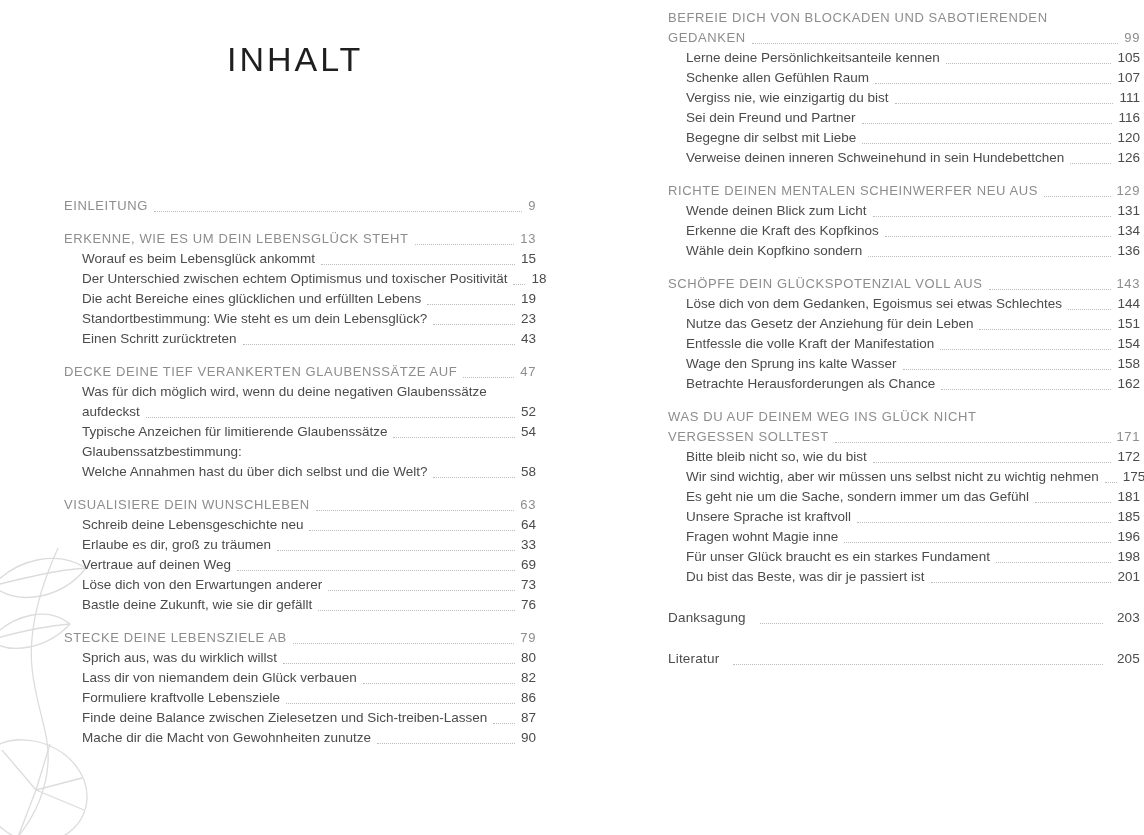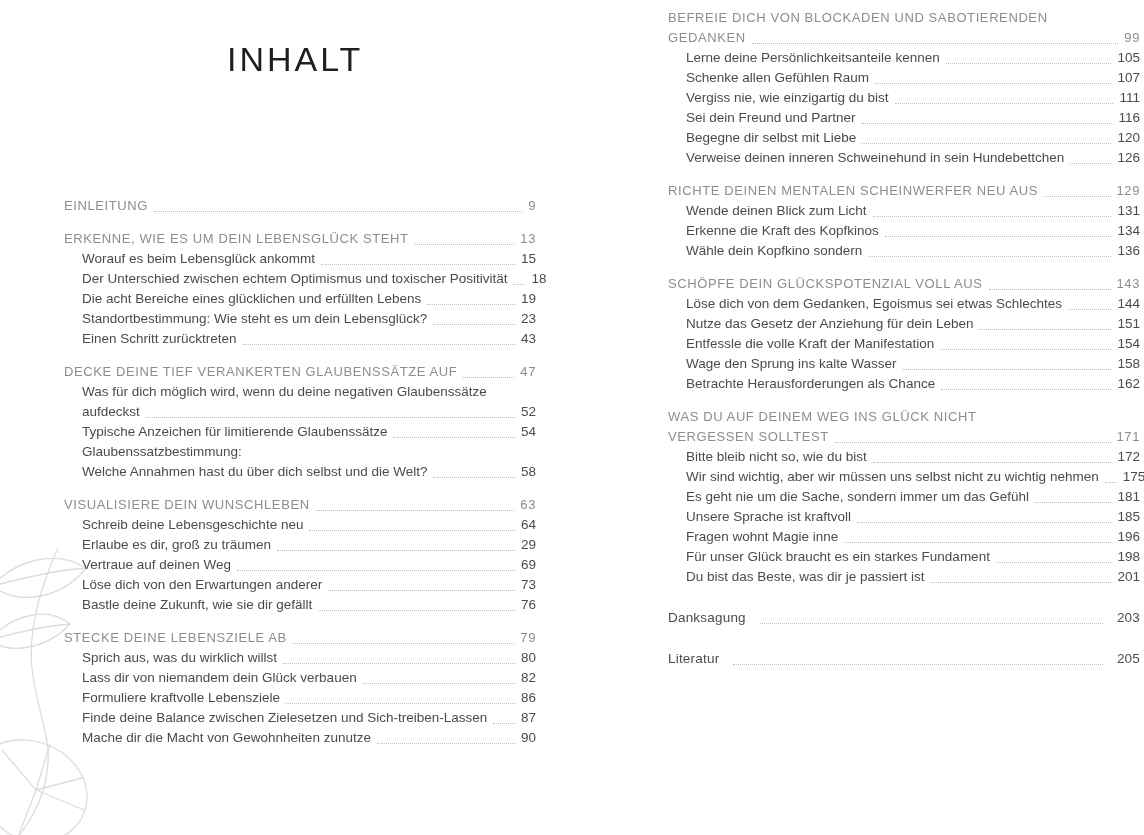--- a/index.html
+++ b/index.html
@@ -137,21 +137,21 @@
         <span class="page-num">63</span>
       </div>
       <div class="line e-line">
         <span class="label">Schreib deine Lebensgeschichte neu</span>
         <span class="leader"></span>
         <span class="page-num">64</span>
       </div>
       <div class="line e-line">
         <span class="label">Erlaube es dir, groß zu träumen</span>
         <span class="leader"></span>
-        <span class="page-num">29</span>
+        <span class="page-num">33</span>
       </div>
       <div class="line e-line">
         <span class="label">Vertraue auf deinen Weg</span>
         <span class="leader"></span>
         <span class="page-num">69</span>
       </div>
       <div class="line e-line">
         <span class="label">Löse dich von den Erwartungen anderer</span>
         <span class="leader"></span>
         <span class="page-num">73</span>

